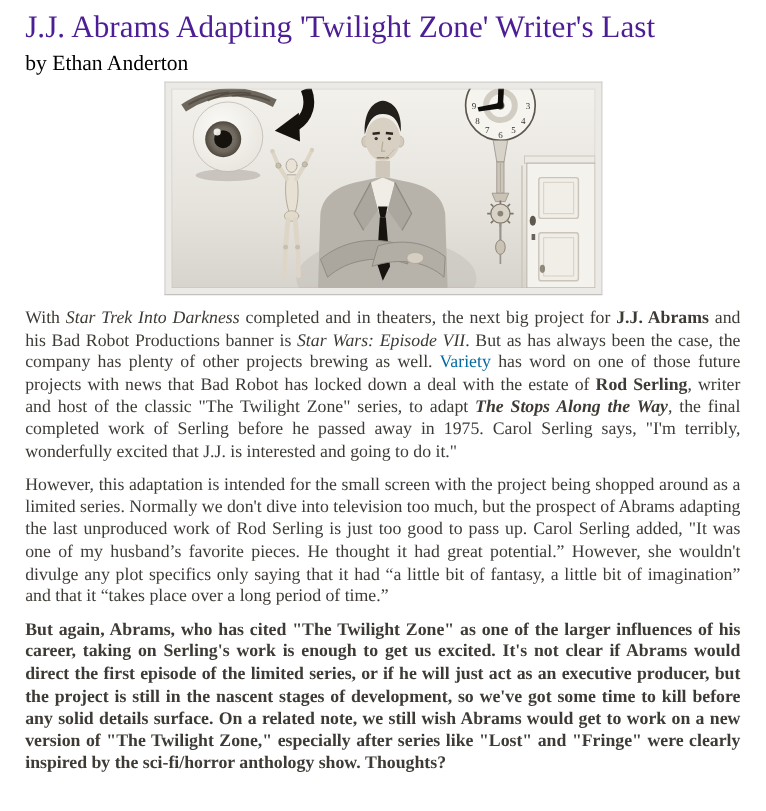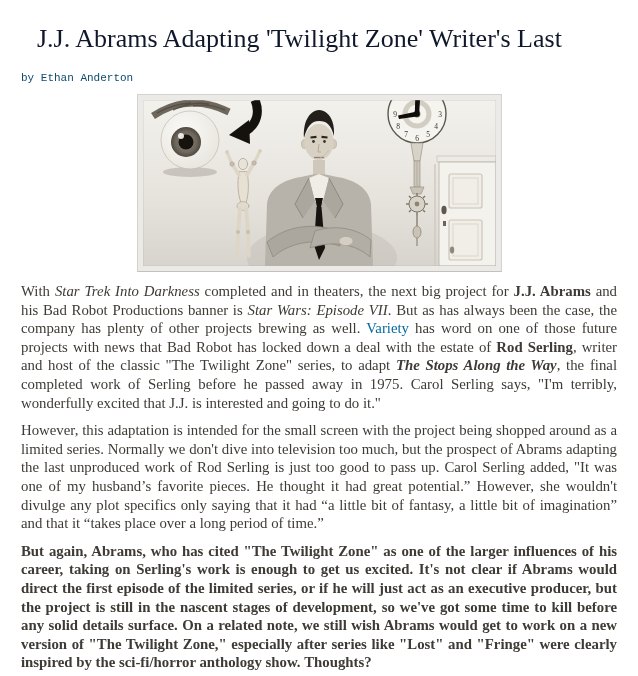--- a/index.html
+++ b/index.html
@@ -1,24 +1,24 @@
 <!DOCTYPE html>
 <html><head>
 <meta charset="utf-8">
 <style>
   html,body{margin:0;padding:0;background:#ffffff;}
   body{width:638px;height:676px;overflow:hidden;font-family:"Liberation Serif",serif;}
   .page{padding:8px 21px 0 21px;}
 
-  .title{margin:16px;font-family:"Liberation Serif",serif;font-weight:normal;
-         font-size:26px;line-height:29px;color:#0f172a;letter-spacing:0;}
+  .title{margin:0;font-family:"Liberation Serif",serif;font-weight:normal;
+         font-size:26px;line-height:29px;color:#4c1d95;letter-spacing:0;}
   .title .tline{display:block;}
 
-  .byline-block{margin-top:6px;font-family:Liberation Mono, monospace;
-                font-size:11px;line-height:18px;color:#0c4a6e;}
+  .byline-block{margin-top:6px;font-family:Liberation Serif, serif;
+                font-size:18px;line-height:18px;color:#000000;}
 
   .photo-frame{width:353px;margin:7px auto 0 auto;padding:5px;background:#eceae6;
                border:1px solid #d4d2ce;border-bottom-color:#c3c1bd;}
   .photo-frame svg{display:block;}
 
   .content{margin-top:10px;}
   .content p{margin:0 0 9px 0;font-size:14.8px;line-height:18.6px;
              text-align:justify;color:#3e3a35;}
   .content p.emphasis{font-weight:600;}
 

